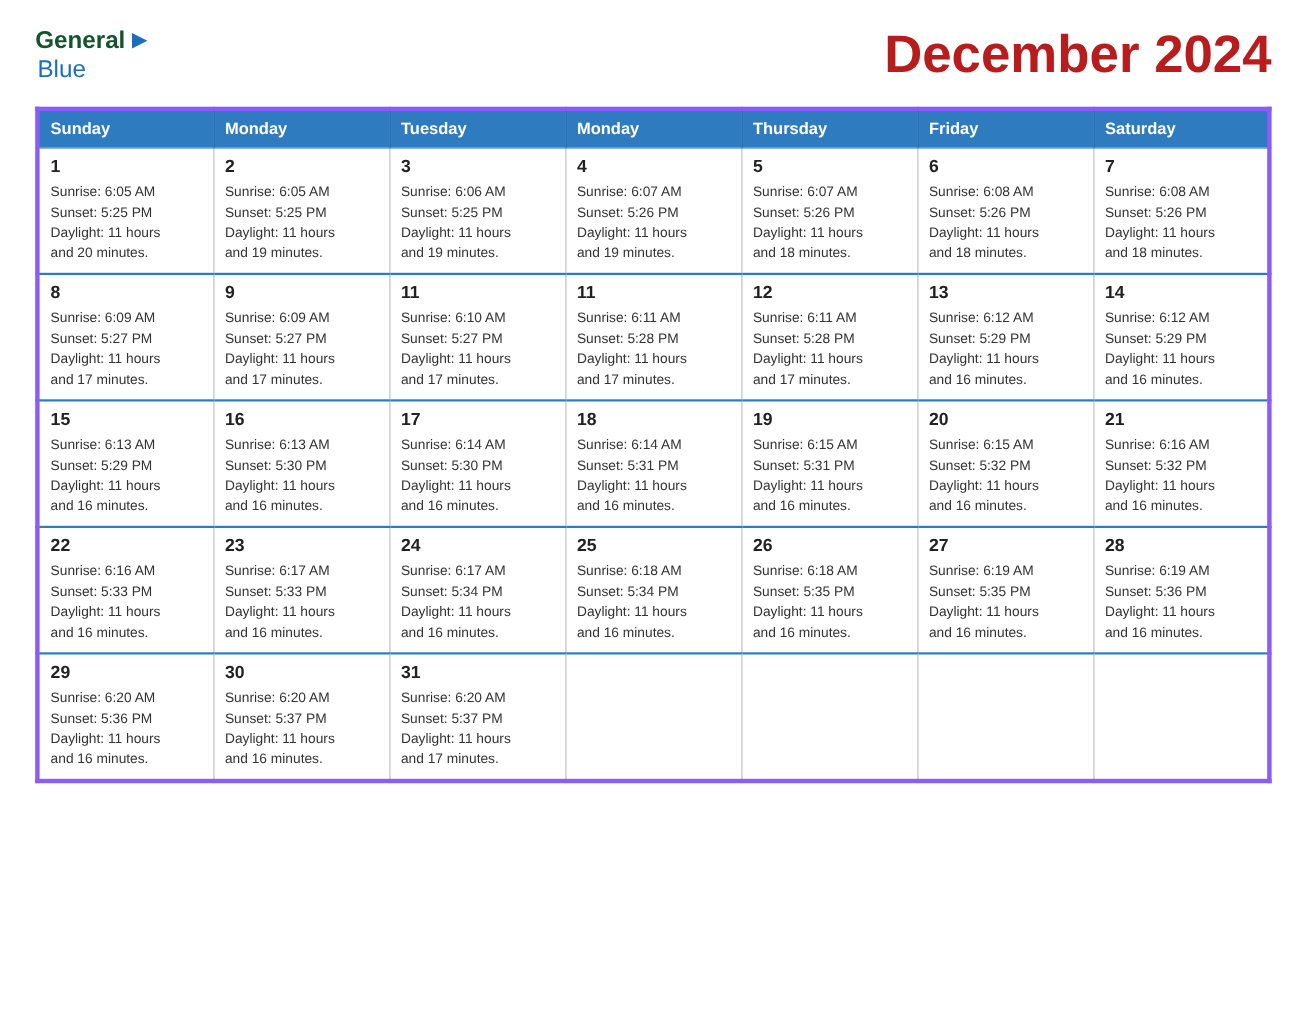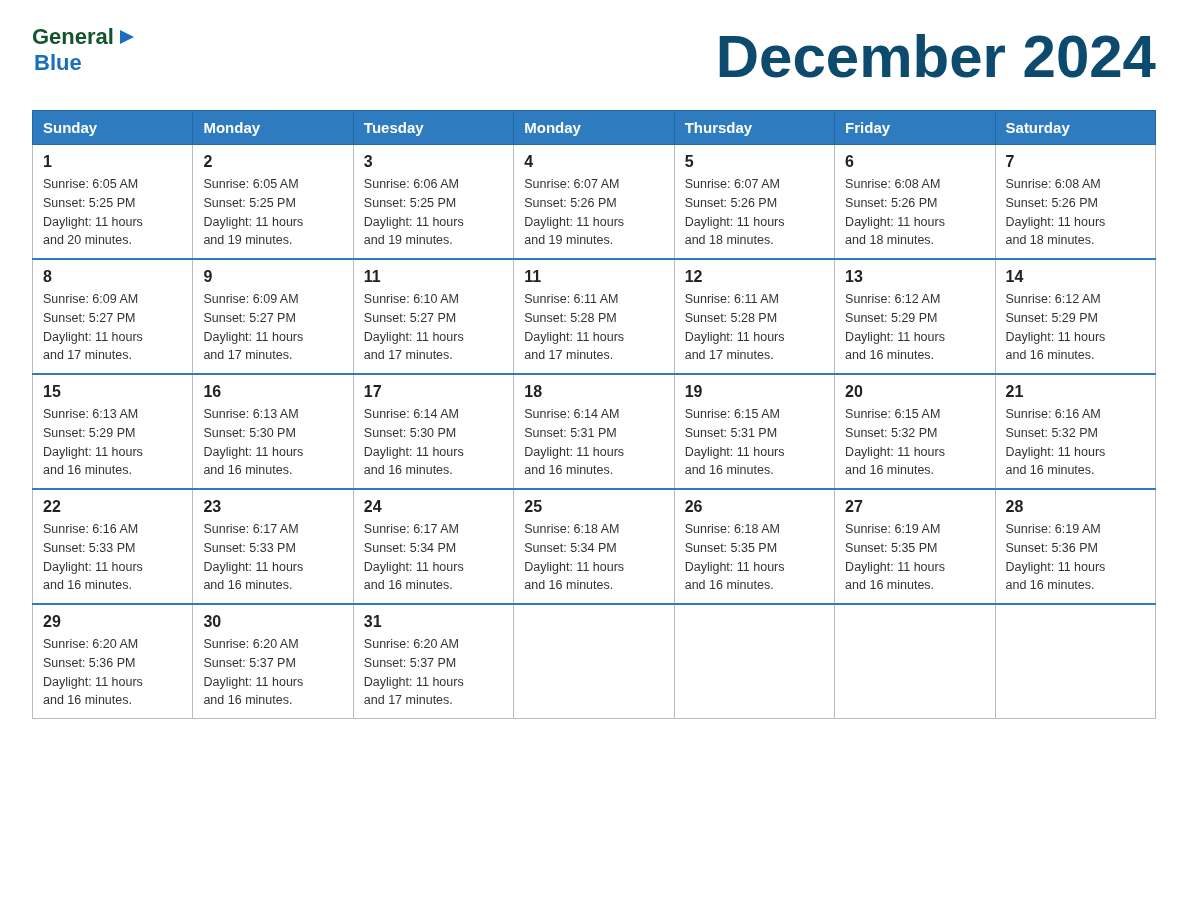--- a/index.html
+++ b/index.html
@@ -21,41 +21,41 @@
       align-items: center;
       gap: 4px;
     }
     .logo-text-general {
       font-size: 22px;
       font-weight: bold;
       color: #14532d;
     }
     .logo-text-blue {
       font-size: 22px;
-      font-weight: bold;
+      font-weight: normal;
       color: #1a6ebd;
     }
     .title-section {
       text-align: right;
     }
     .calendar-title {
-      font-size: 60px;
+      font-size: 48px;
       font-weight: bold;
-      color: #0c4a6e;
+      color: #b91c1c;
       line-height: 1.1;
     }
     .calendar-subtitle {
       font-size: 20px;
       color: #555;
       margin-top: 4px;
     }
     .calendar-table {
       width: 100%;
       border-collapse: collapse;
-      border: 1px solid #8b5cf6;
+      border: 4px solid #8b5cf6;
     }
     .calendar-table th {
       background-color: #2e7bbf;
       color: #fff;
       font-size: 15px;
       font-weight: bold;
       padding: 8px 10px;
       text-align: left;
       border: 1px solid #2269a8;
     }

